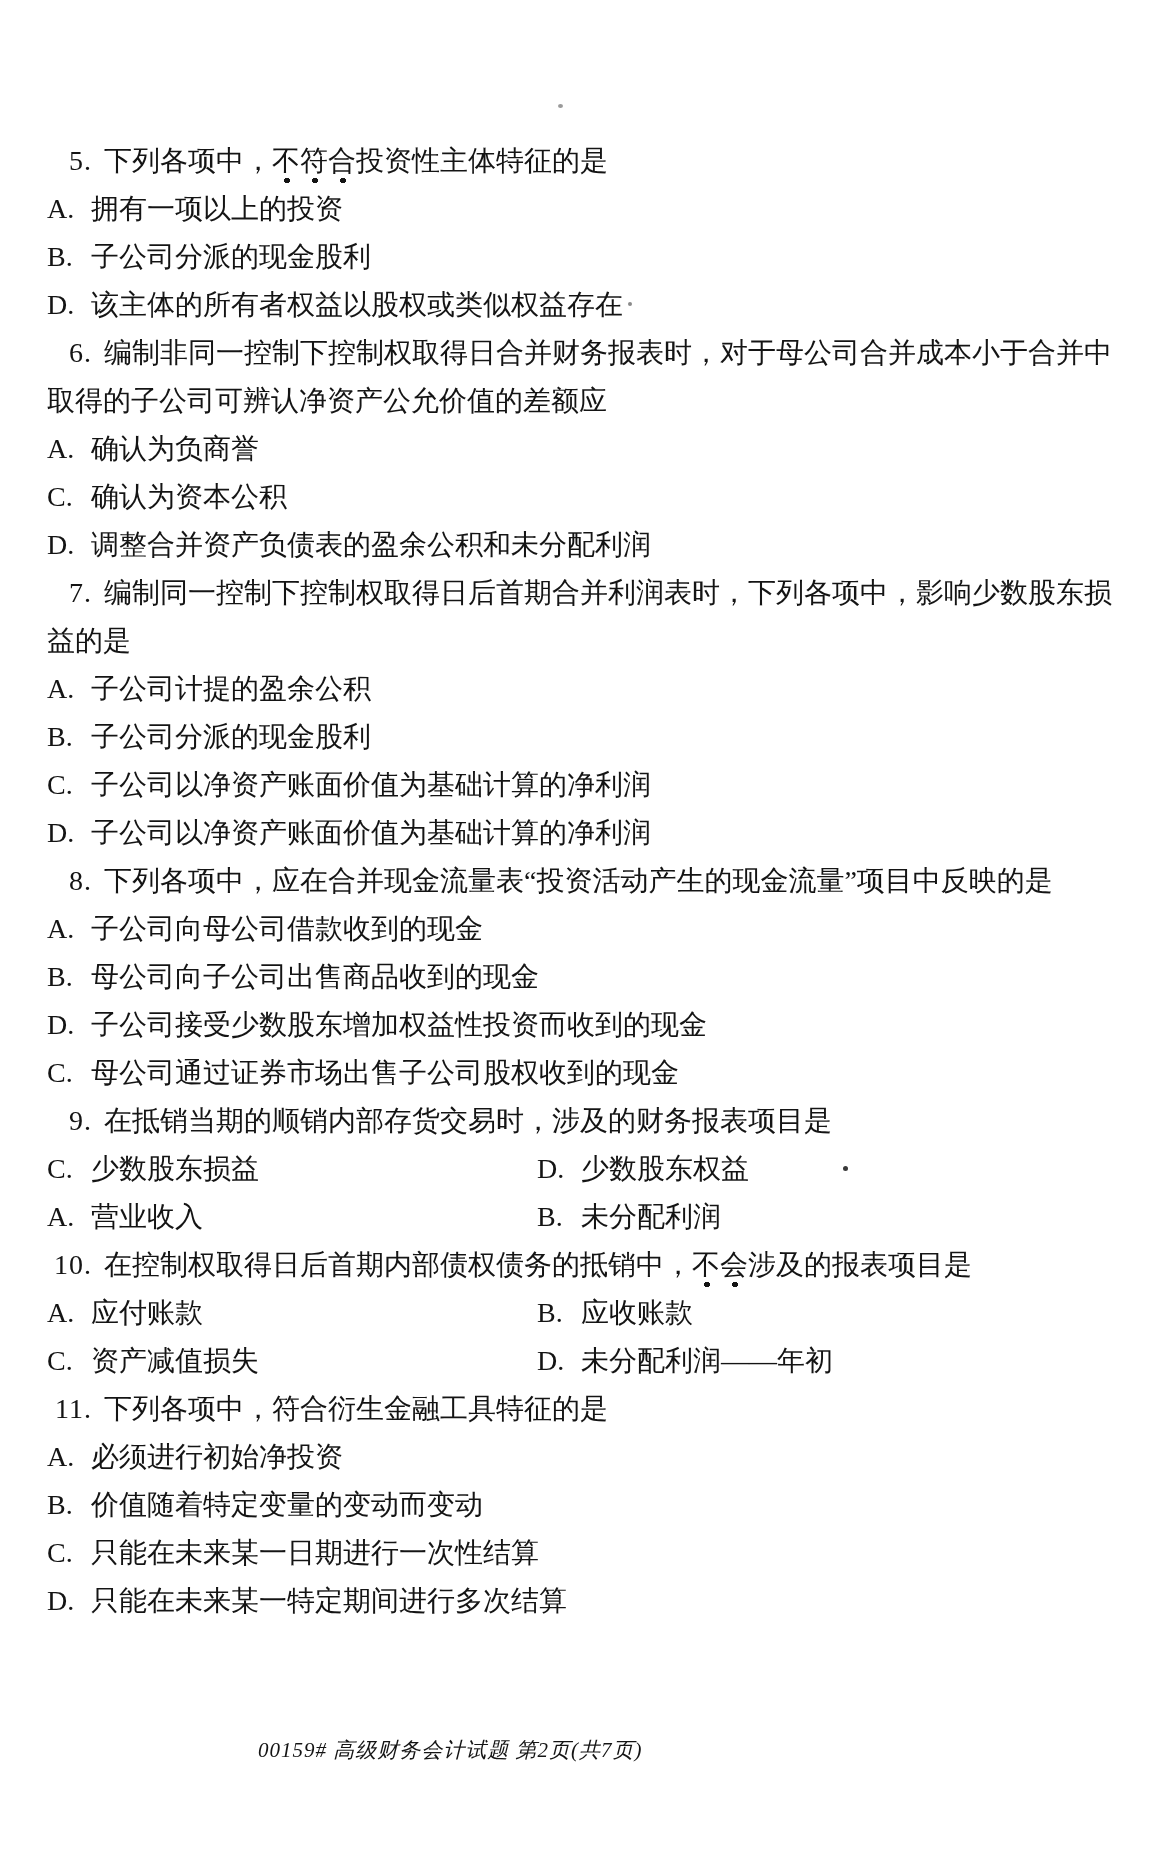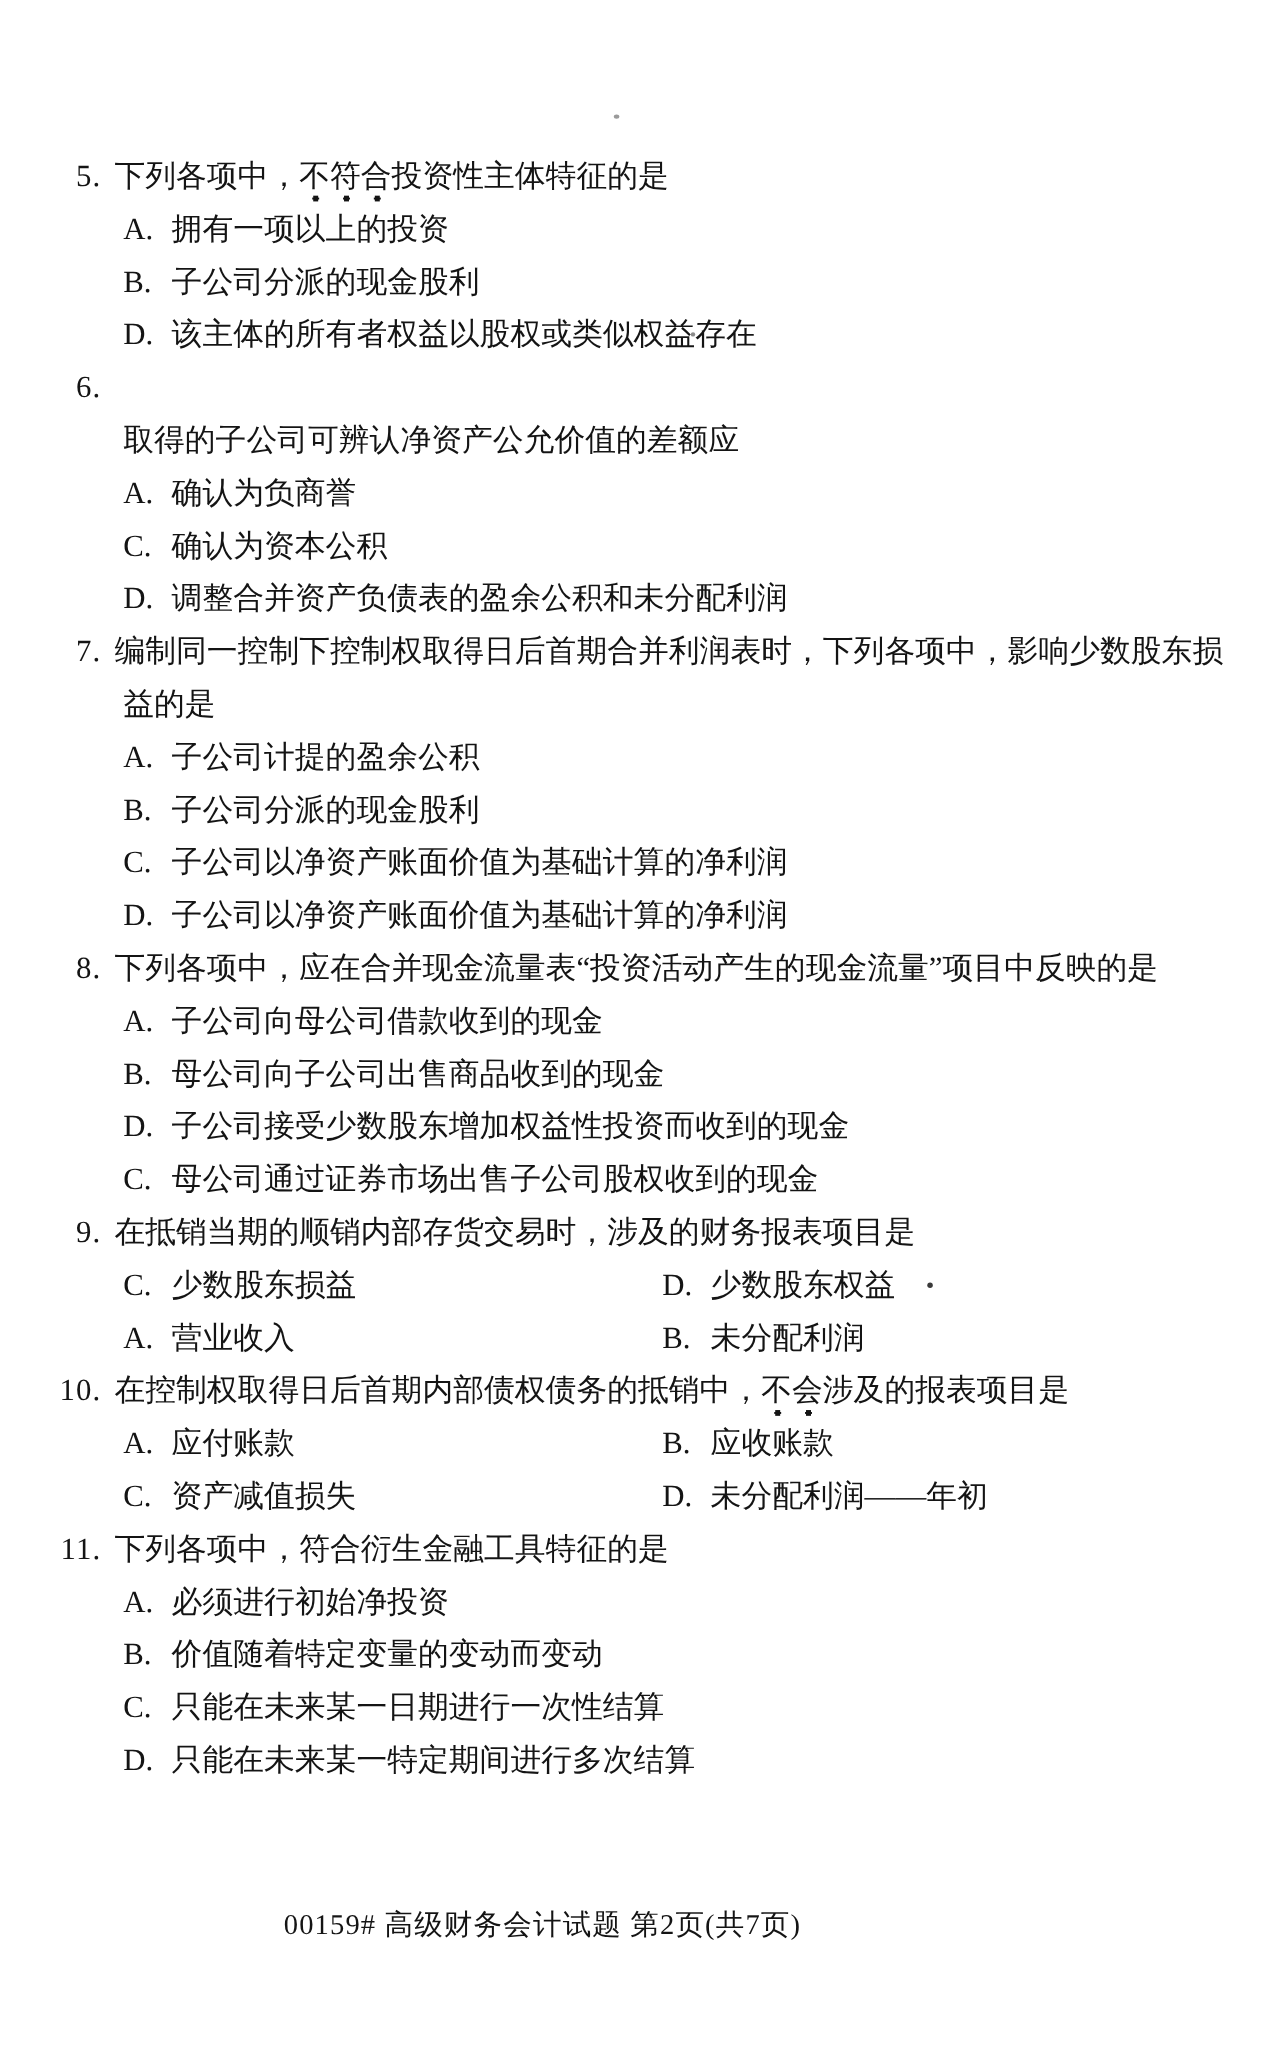--- a/index.html
+++ b/index.html
@@ -35,21 +35,21 @@
     display: inline-block;
     width: 92px;
     text-align: right;
     flex: 0 0 92px;
     letter-spacing: 1px;
   }
   .q-stem {
     margin-left: 12px;
   }
   .indent {
-    padding-left: 112px;
+    padding-left: 47px;
   }
   .opt-label {
     display: inline-block;
     width: 44px;
   }
   .opt-col1 {
     display: inline-block;
     width: 490px;
   }
   
@@ -57,23 +57,24 @@
     background-image: radial-gradient(circle 3px at 50% 50%, #141414 97%, rgba(0,0,0,0) 100%);
     background-size: 28px 7px;
     background-repeat: repeat-x;
     background-position: 1px 100%;
     padding-bottom: 8px;
   }
   .footer {
     position: absolute;
     top: 1734px;
     left: 258px;
-    font-size: 26px;
+    font-size: 21px;
     line-height: 32px;
     letter-spacing: 1px;
+    font-style: italic;
   }
   .speck {
     position: absolute;
     background: #6a6a6a;
     border-radius: 50%;
   }
   .speck.s1 { left: 558px; top: 104px; width: 5px; height: 4px; background:#9a9a9a; }
   .speck.s2 { left: 628px; top: 302px; width: 4px; height: 4px; background:#8a8a8a; }
   .speck.s3 { left: 843px; top: 1166px; width: 5px; height: 5px; background:#3a3a3a; }
 </style>
@@ -87,20 +88,21 @@
           <span class="q-num">5.</span>
           <span class="q-stem"><span>下列各项中，</span><span class="em-dots">不符合</span><span>投资性主体特征的是</span></span>
         </div>
         <div class="line indent"><span><span class="opt-label">A.</span><span>拥有一项以上的投资</span></span></div>
         <div class="line indent"><span><span class="opt-label">B.</span><span>子公司分派的现金股利</span></span></div>
         <div class="line indent"><span><span class="opt-label">D.</span><span>该主体的所有者权益以股权或类似权益存在</span></span></div>
       </div>
       <div>
         <div class="line q-first">
           <span class="q-num">6.</span>
+          <span class="q-stem"><span>编制非同一控制下控制权取得日合并财务报表时，对于母公司合并成本小于合并中</span></span>
         </div>
         <div class="line indent"><span>取得的子公司可辨认净资产公允价值的差额应</span></div>
         <div class="line indent"><span><span class="opt-label">A.</span><span>确认为负商誉</span></span></div>
         <div class="line indent"><span><span class="opt-label">C.</span><span>确认为资本公积</span></span></div>
         <div class="line indent"><span><span class="opt-label">D.</span><span>调整合并资产负债表的盈余公积和未分配利润</span></span></div>
       </div>
       <div>
         <div class="line q-first">
           <span class="q-num">7.</span>
           <span class="q-stem"><span>编制同一控制下控制权取得日后首期合并利润表时，下列各项中，影响少数股东损</span></span>

